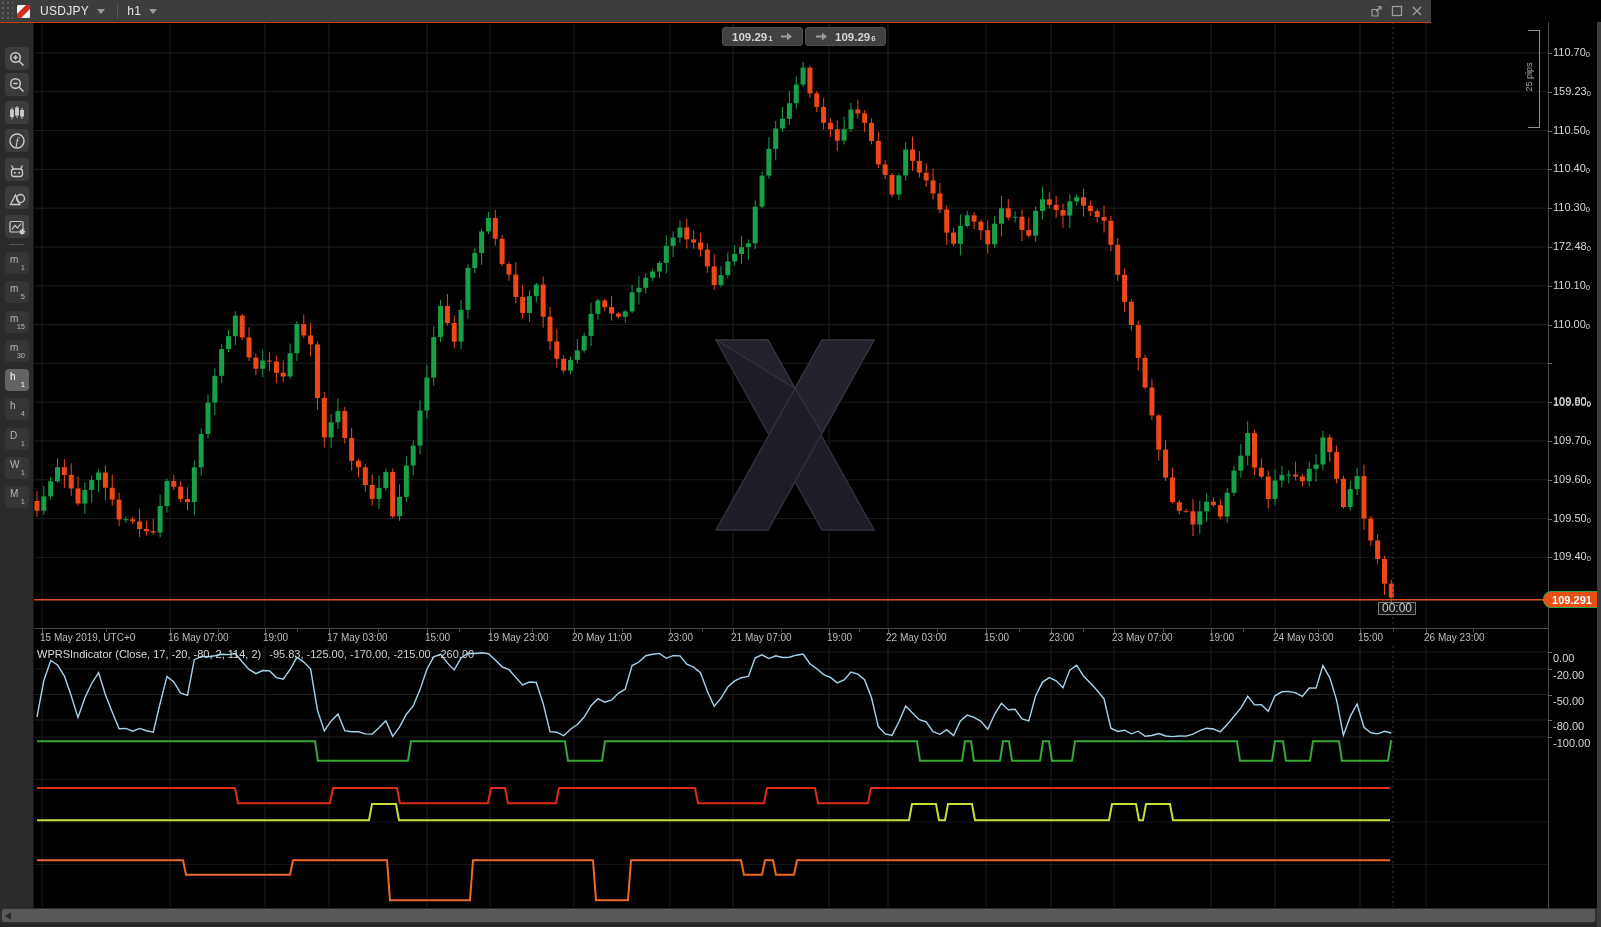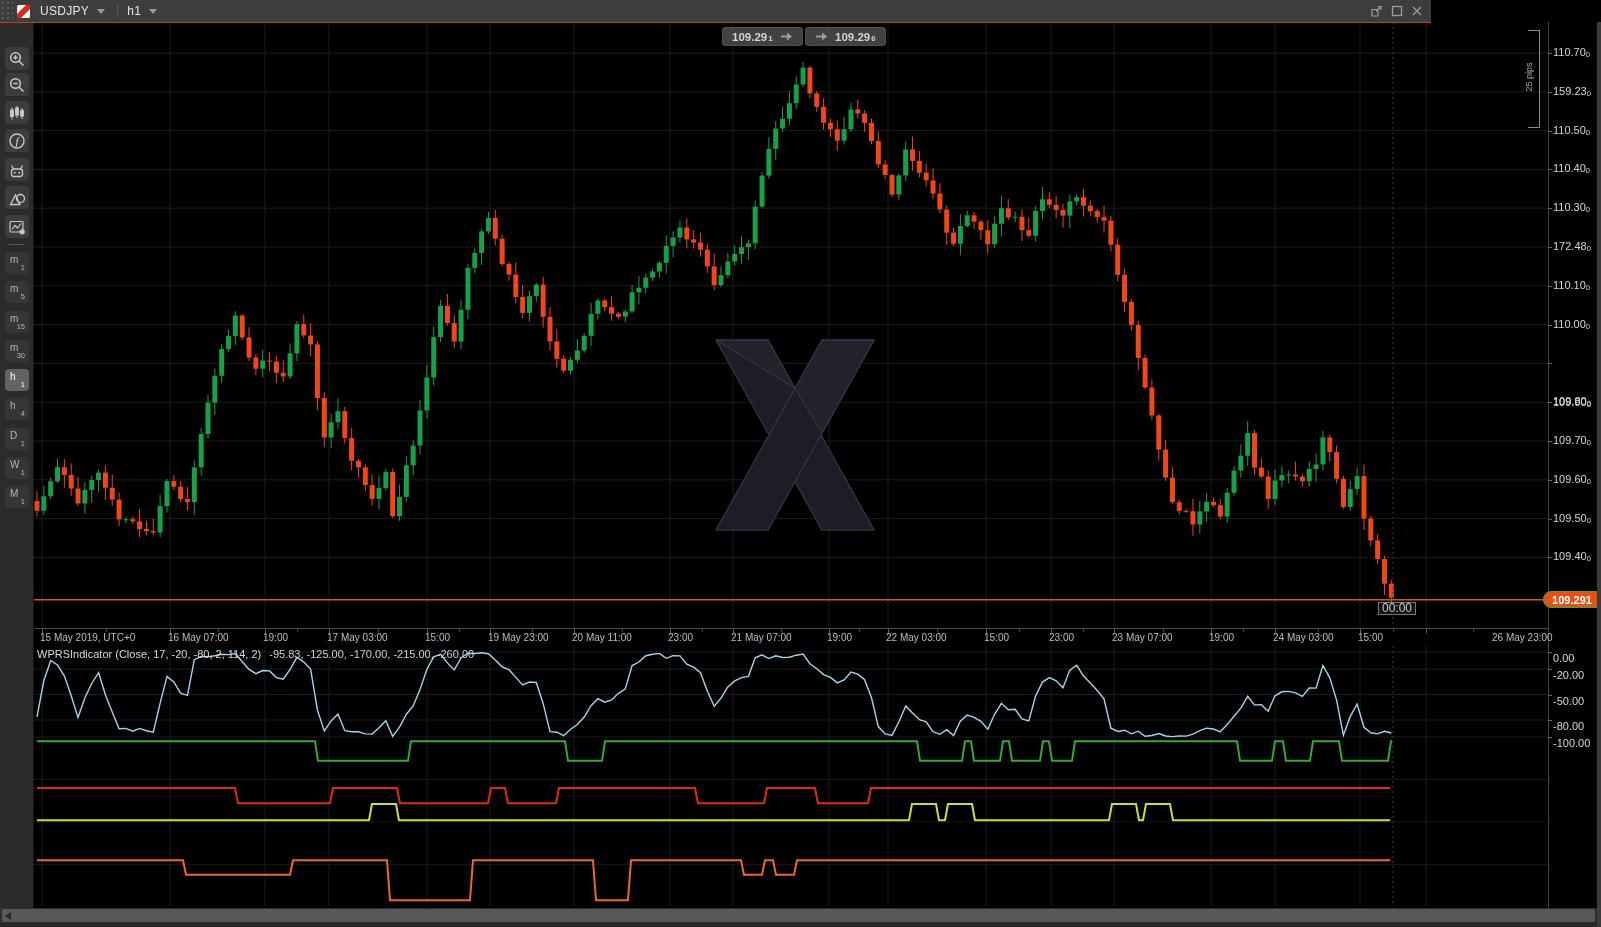--- a/index.html
+++ b/index.html
@@ -775,21 +775,21 @@
       <div class="ttick minor" style="left: 1163px;"></div>
       <div class="tlabel" style="left: 1209px;">19:00</div>
       <div class="ttick" style="left: 1211px;"></div>
       <div class="ttick minor" style="left: 1243px;"></div>
       <div class="tlabel" style="left: 1273px;">24 May 03:00</div>
       <div class="ttick" style="left: 1275px;"></div>
       <div class="ttick minor" style="left: 1318px;"></div>
       <div class="tlabel" style="left: 1358px;">15:00</div>
       <div class="ttick" style="left: 1360px;"></div>
       <div class="ttick minor" style="left: 1393px;"></div>
-      <div class="tlabel" style="left: 1492px;">26 May 23:00</div>
+      <div class="tlabel" style="left: 1424px;">26 May 23:00</div>
       <div class="ttick" style="left: 1426px;"></div>
       <div class="ttick minor" style="left: 1473px;"></div>
     </div>
   <div id="ind-axis">
       <div class="ptick" style="top: 652px;"></div>
       <div class="plabel" style="top: 652px;">0.00</div>
       <div class="ptick" style="top: 669px;"></div>
       <div class="plabel" style="top: 669px;">-20.00</div>
       <div class="ptick" style="top: 694.5px;"></div>
       <div class="plabel" style="top: 694.5px;">-50.00</div>

